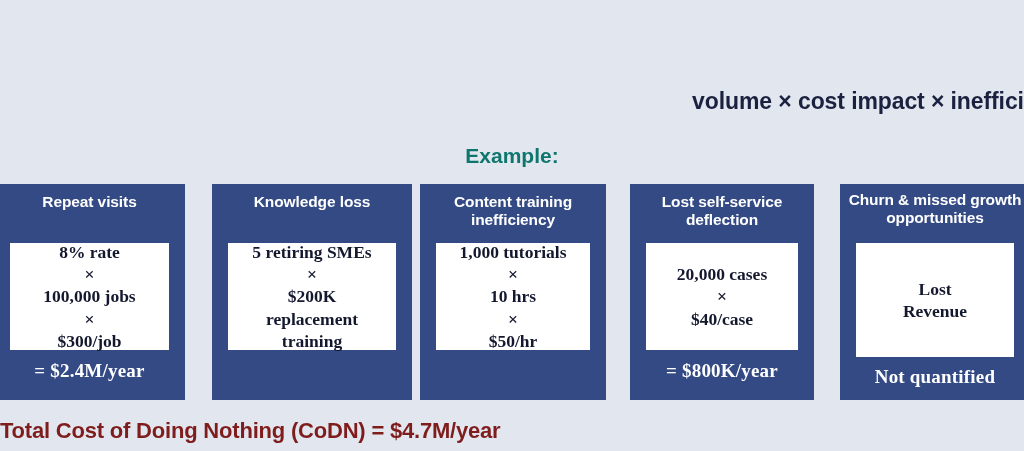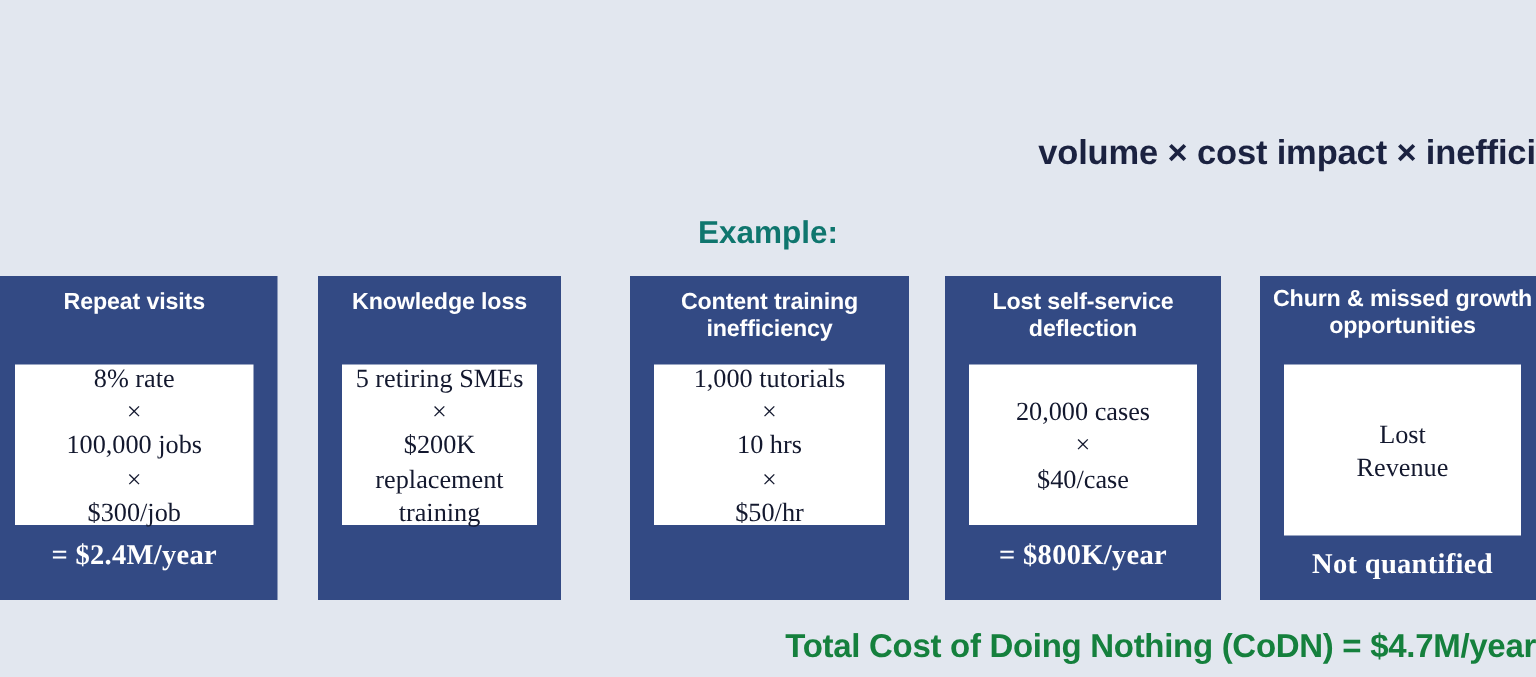--- a/index.html
+++ b/index.html
@@ -177,21 +177,21 @@
     display: flex;
     align-items: center;
     justify-content: center;
     text-align: center;
     box-sizing: border-box;
     padding: 4px 6px;
   }
   .card-box-text {
     font-family: "Liberation Serif", serif;
     font-size: 17.5px;
-    font-weight: 400;
+    font-weight: 700;
     color: #13182e;
     line-height: 1.27;
     white-space: pre-line;
   }
   .card-result {
     position: absolute;
     left: 4px;
     right: 4px;
     top: 176px;
     text-align: center;
@@ -213,24 +213,24 @@
   .card.tall .card-result {
     top: 182px;
   }
 
   
   .total-line {
     position: absolute;
     left: 0;
     top: 418px;
     width: 1024px;
-    text-align: right;
+    text-align: left;
     font-size: 22px;
     font-weight: 700;
-    color: #15803d;
+    color: #7f1d1d;
     letter-spacing: -0.2px;
   }
 </style>
 </head>
 <body>
 
 <div class="formula-block">
 
 
   <div class="formula-sub">
@@ -248,21 +248,21 @@
     <div class="card-box">
       <div class="card-box-text">8% rate
 ×
 100,000 jobs
 ×
 $300/job</div>
     </div>
     <div class="card-result">= $2.4M/year</div>
   </div>
 
-  <div class="card" style="left:212px; width:162px;">
+  <div class="card" style="left:212px; width:200px;">
     <div class="card-title">Knowledge
 loss</div>
     <div class="card-box">
       <div class="card-box-text">5 retiring SMEs
 ×
 $200K
 replacement
 training</div>
     </div>
   </div>

